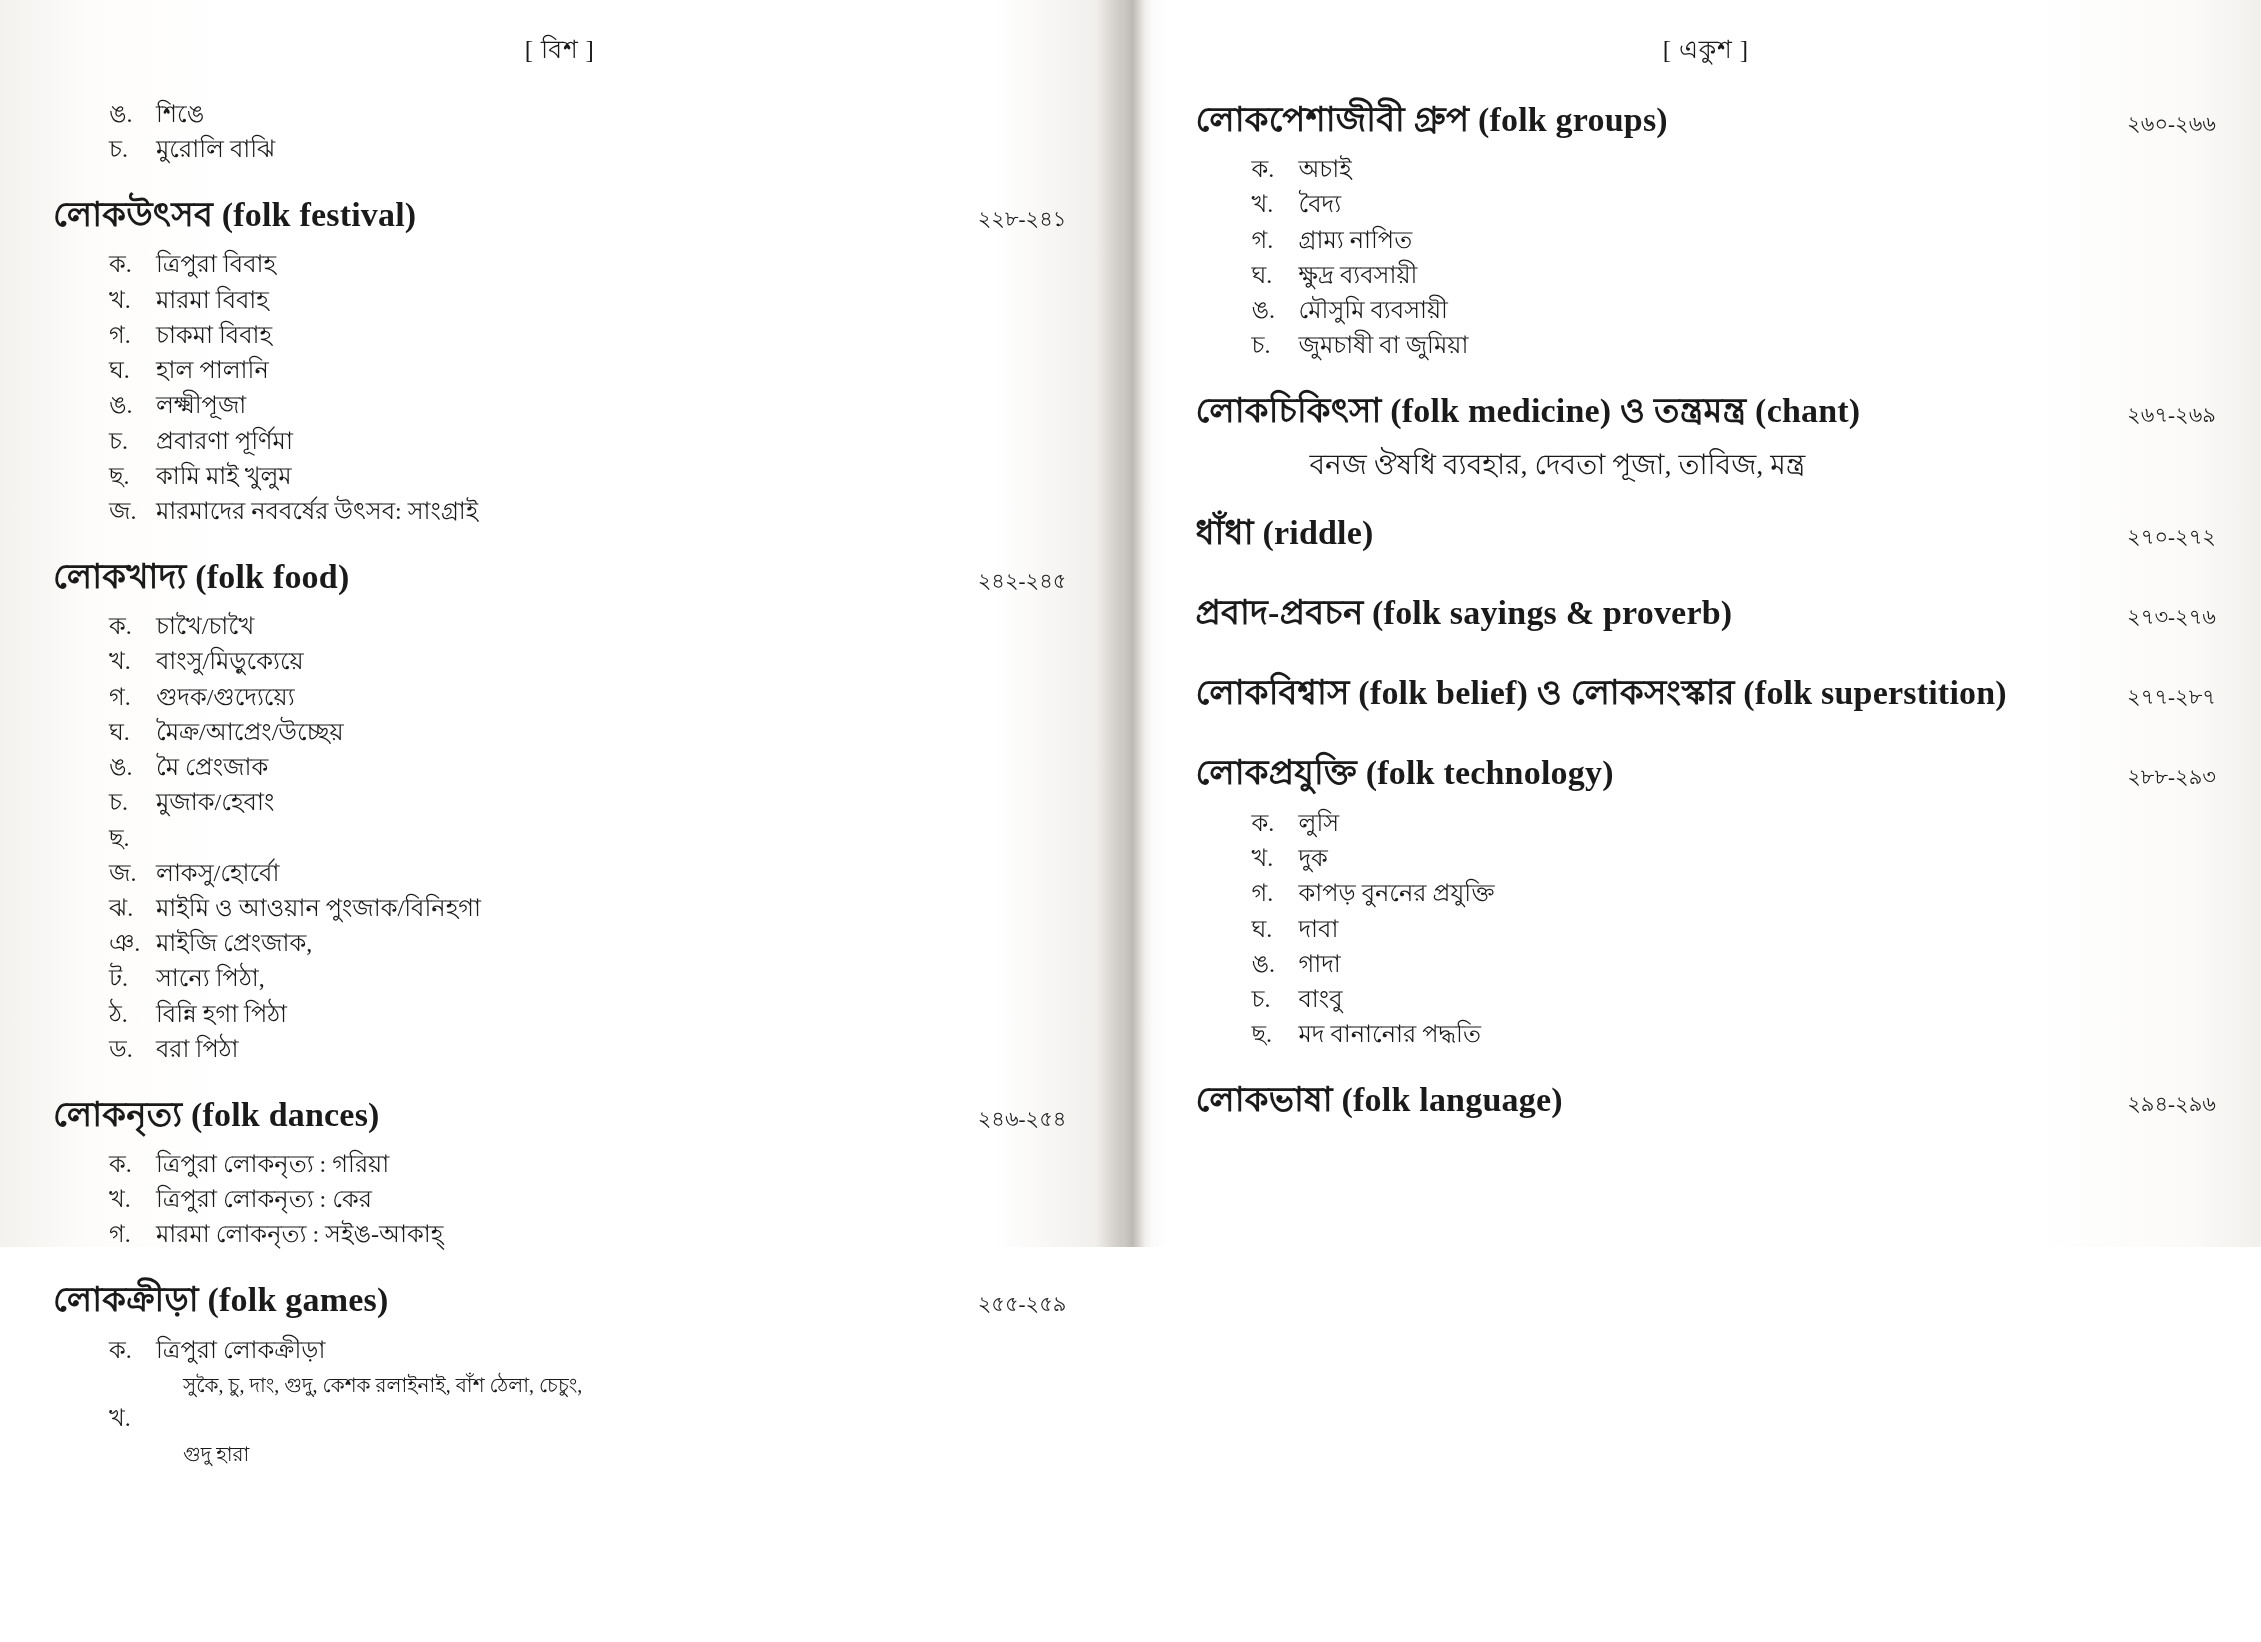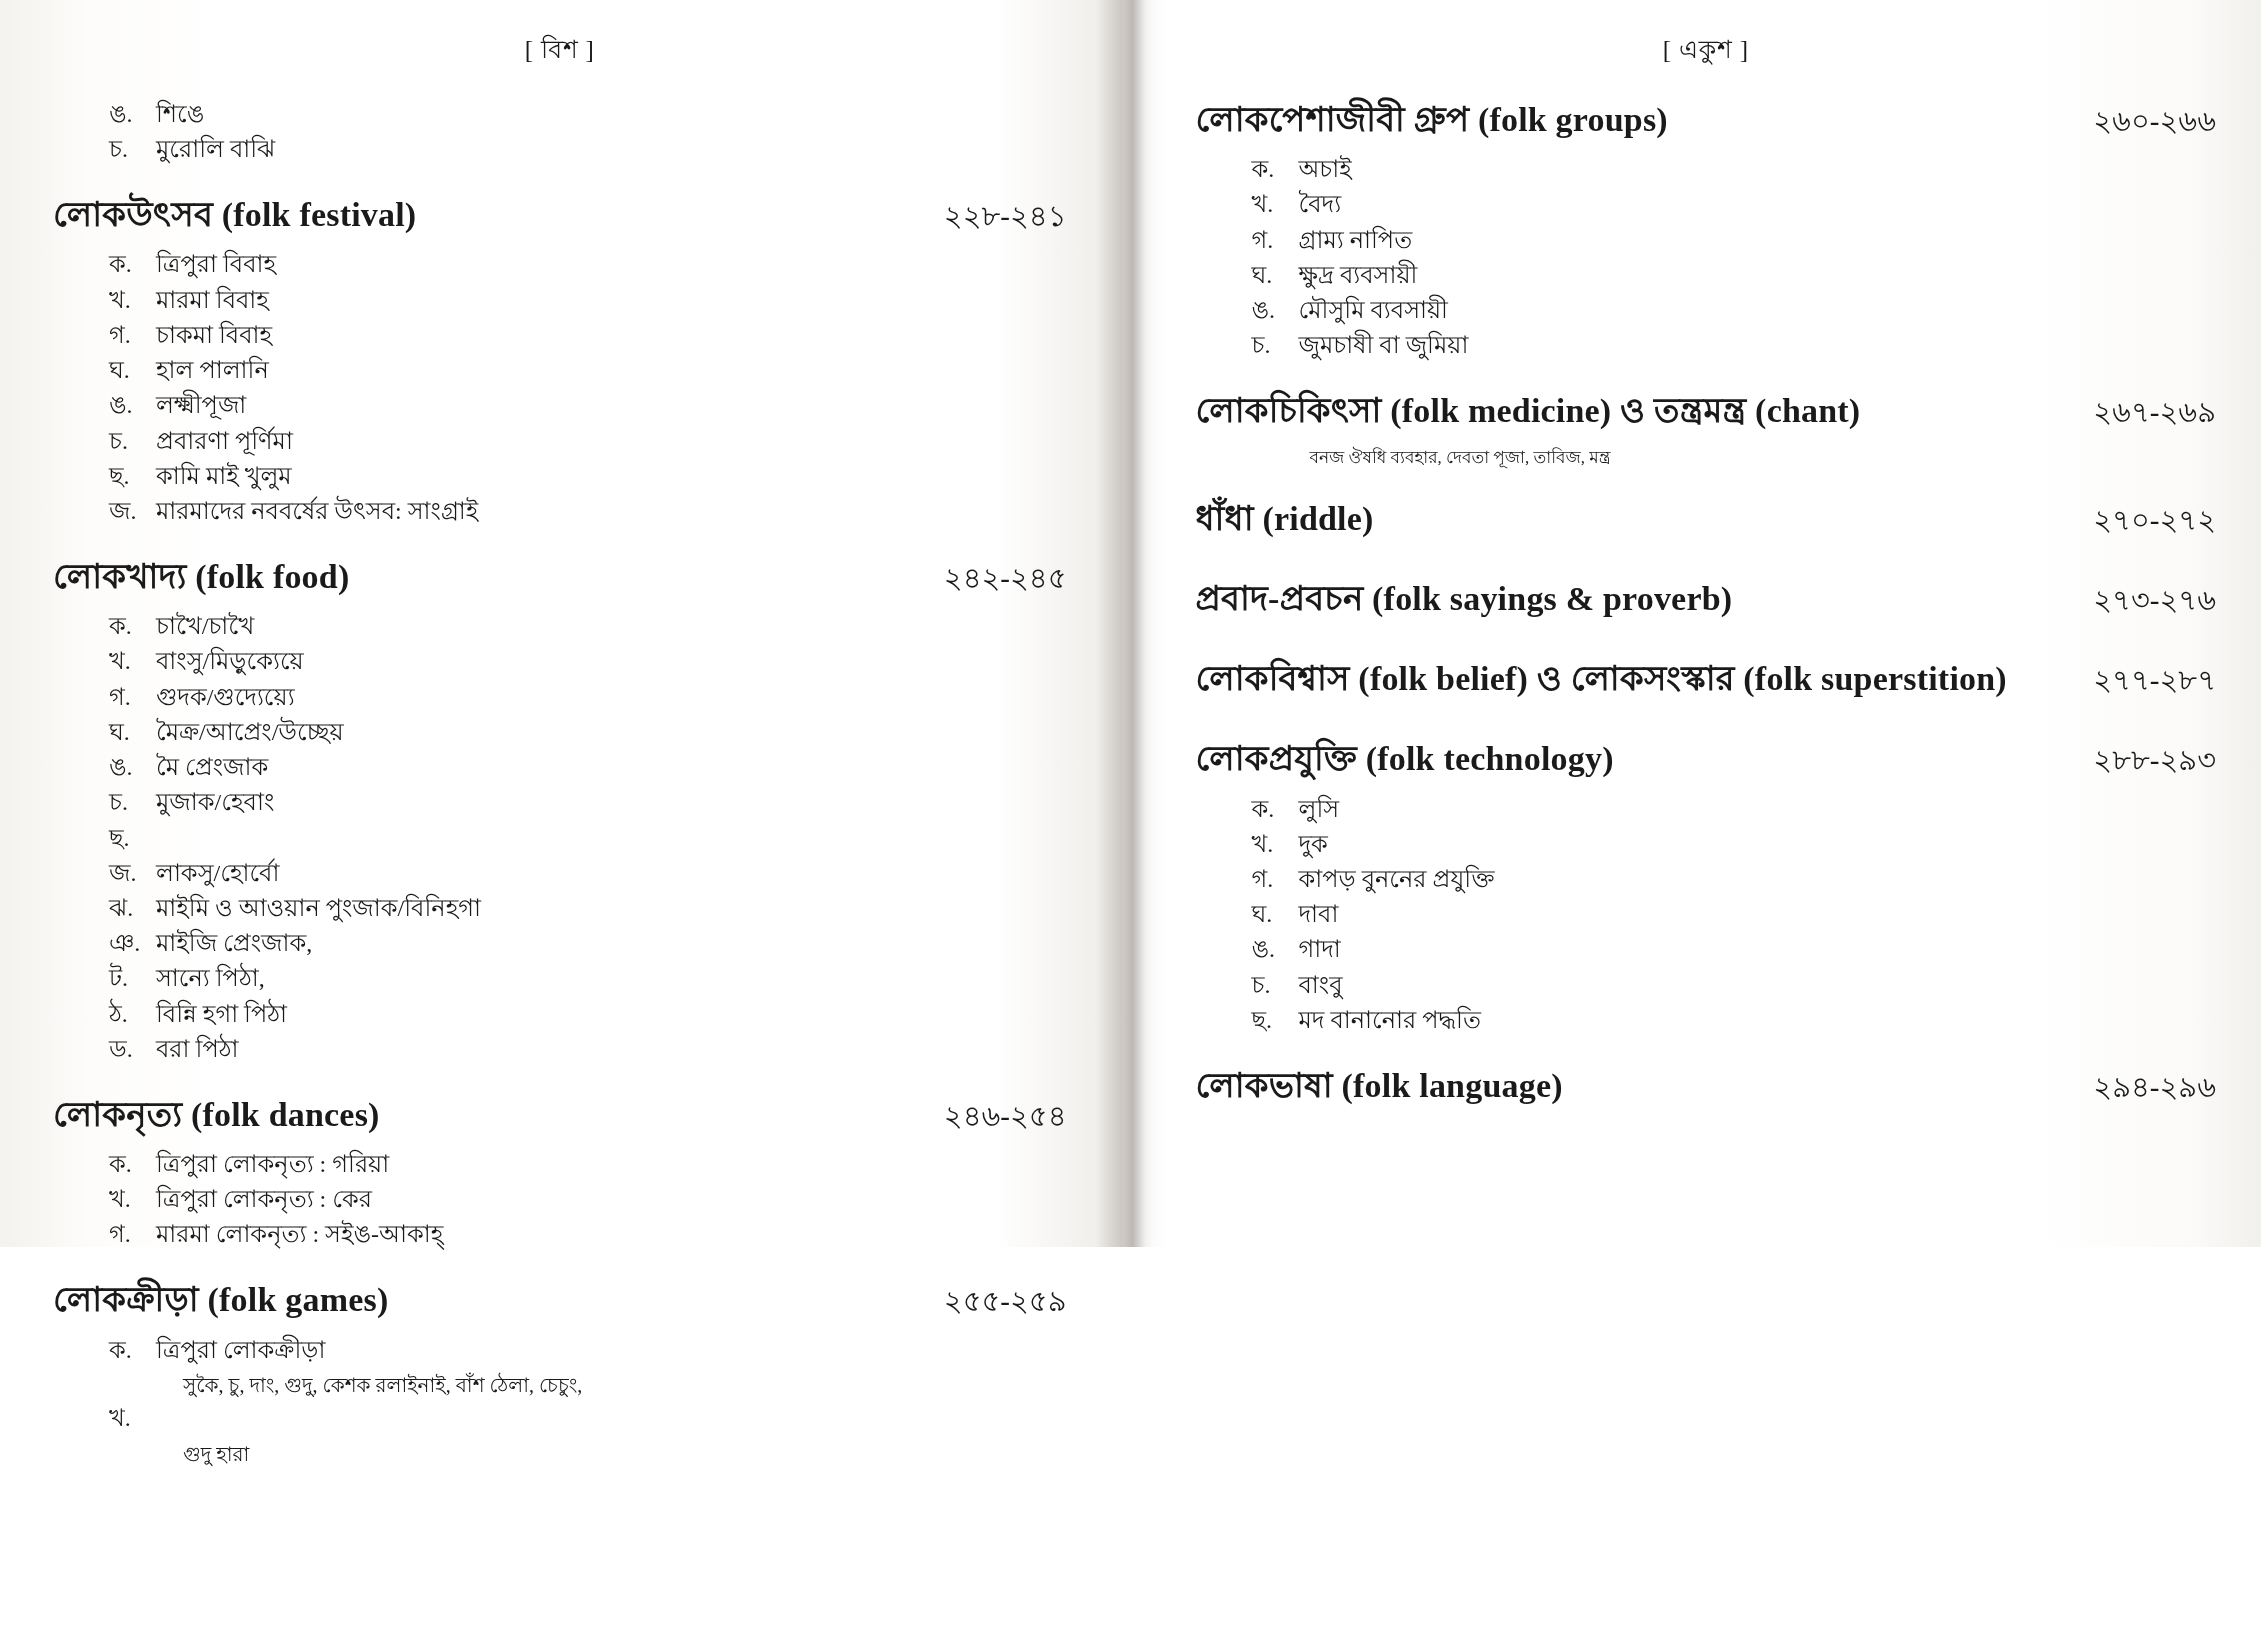--- a/index.html
+++ b/index.html
@@ -63,39 +63,39 @@
     margin-top: 23px;
     margin-bottom: 1.5px;
   }
   .head-row.tight { margin-top: 12px; }
   .head-title {
     font-weight: bold;
     font-size: 34px;
     letter-spacing: 0.2px;
   }
   .head-pages {
-    font-size: 29px;
+    font-size: 21px;
     white-space: nowrap;
     padding-left: 23px;
   }
   .sub {
     font-size: 24px;
     margin: 4.5px 0 0 0;
     display: flex;
     line-height: 1.28;
   }
   .sub .mark {
     width: 47px;
     flex: none;
     padding-left: 56px;
     box-sizing: content-box;
   }
   .sub .txt { flex: 1; }
   .plain {
-    font-size: 17px;
+    font-size: 28px;
     margin: 6px 0 0 114px;
     line-height: 1.3;
   }
   .cont {
     font-size: 20px;
     margin: 7px 0 0 130px;
     line-height: 1.3;
   }
 </style>
 </head>

